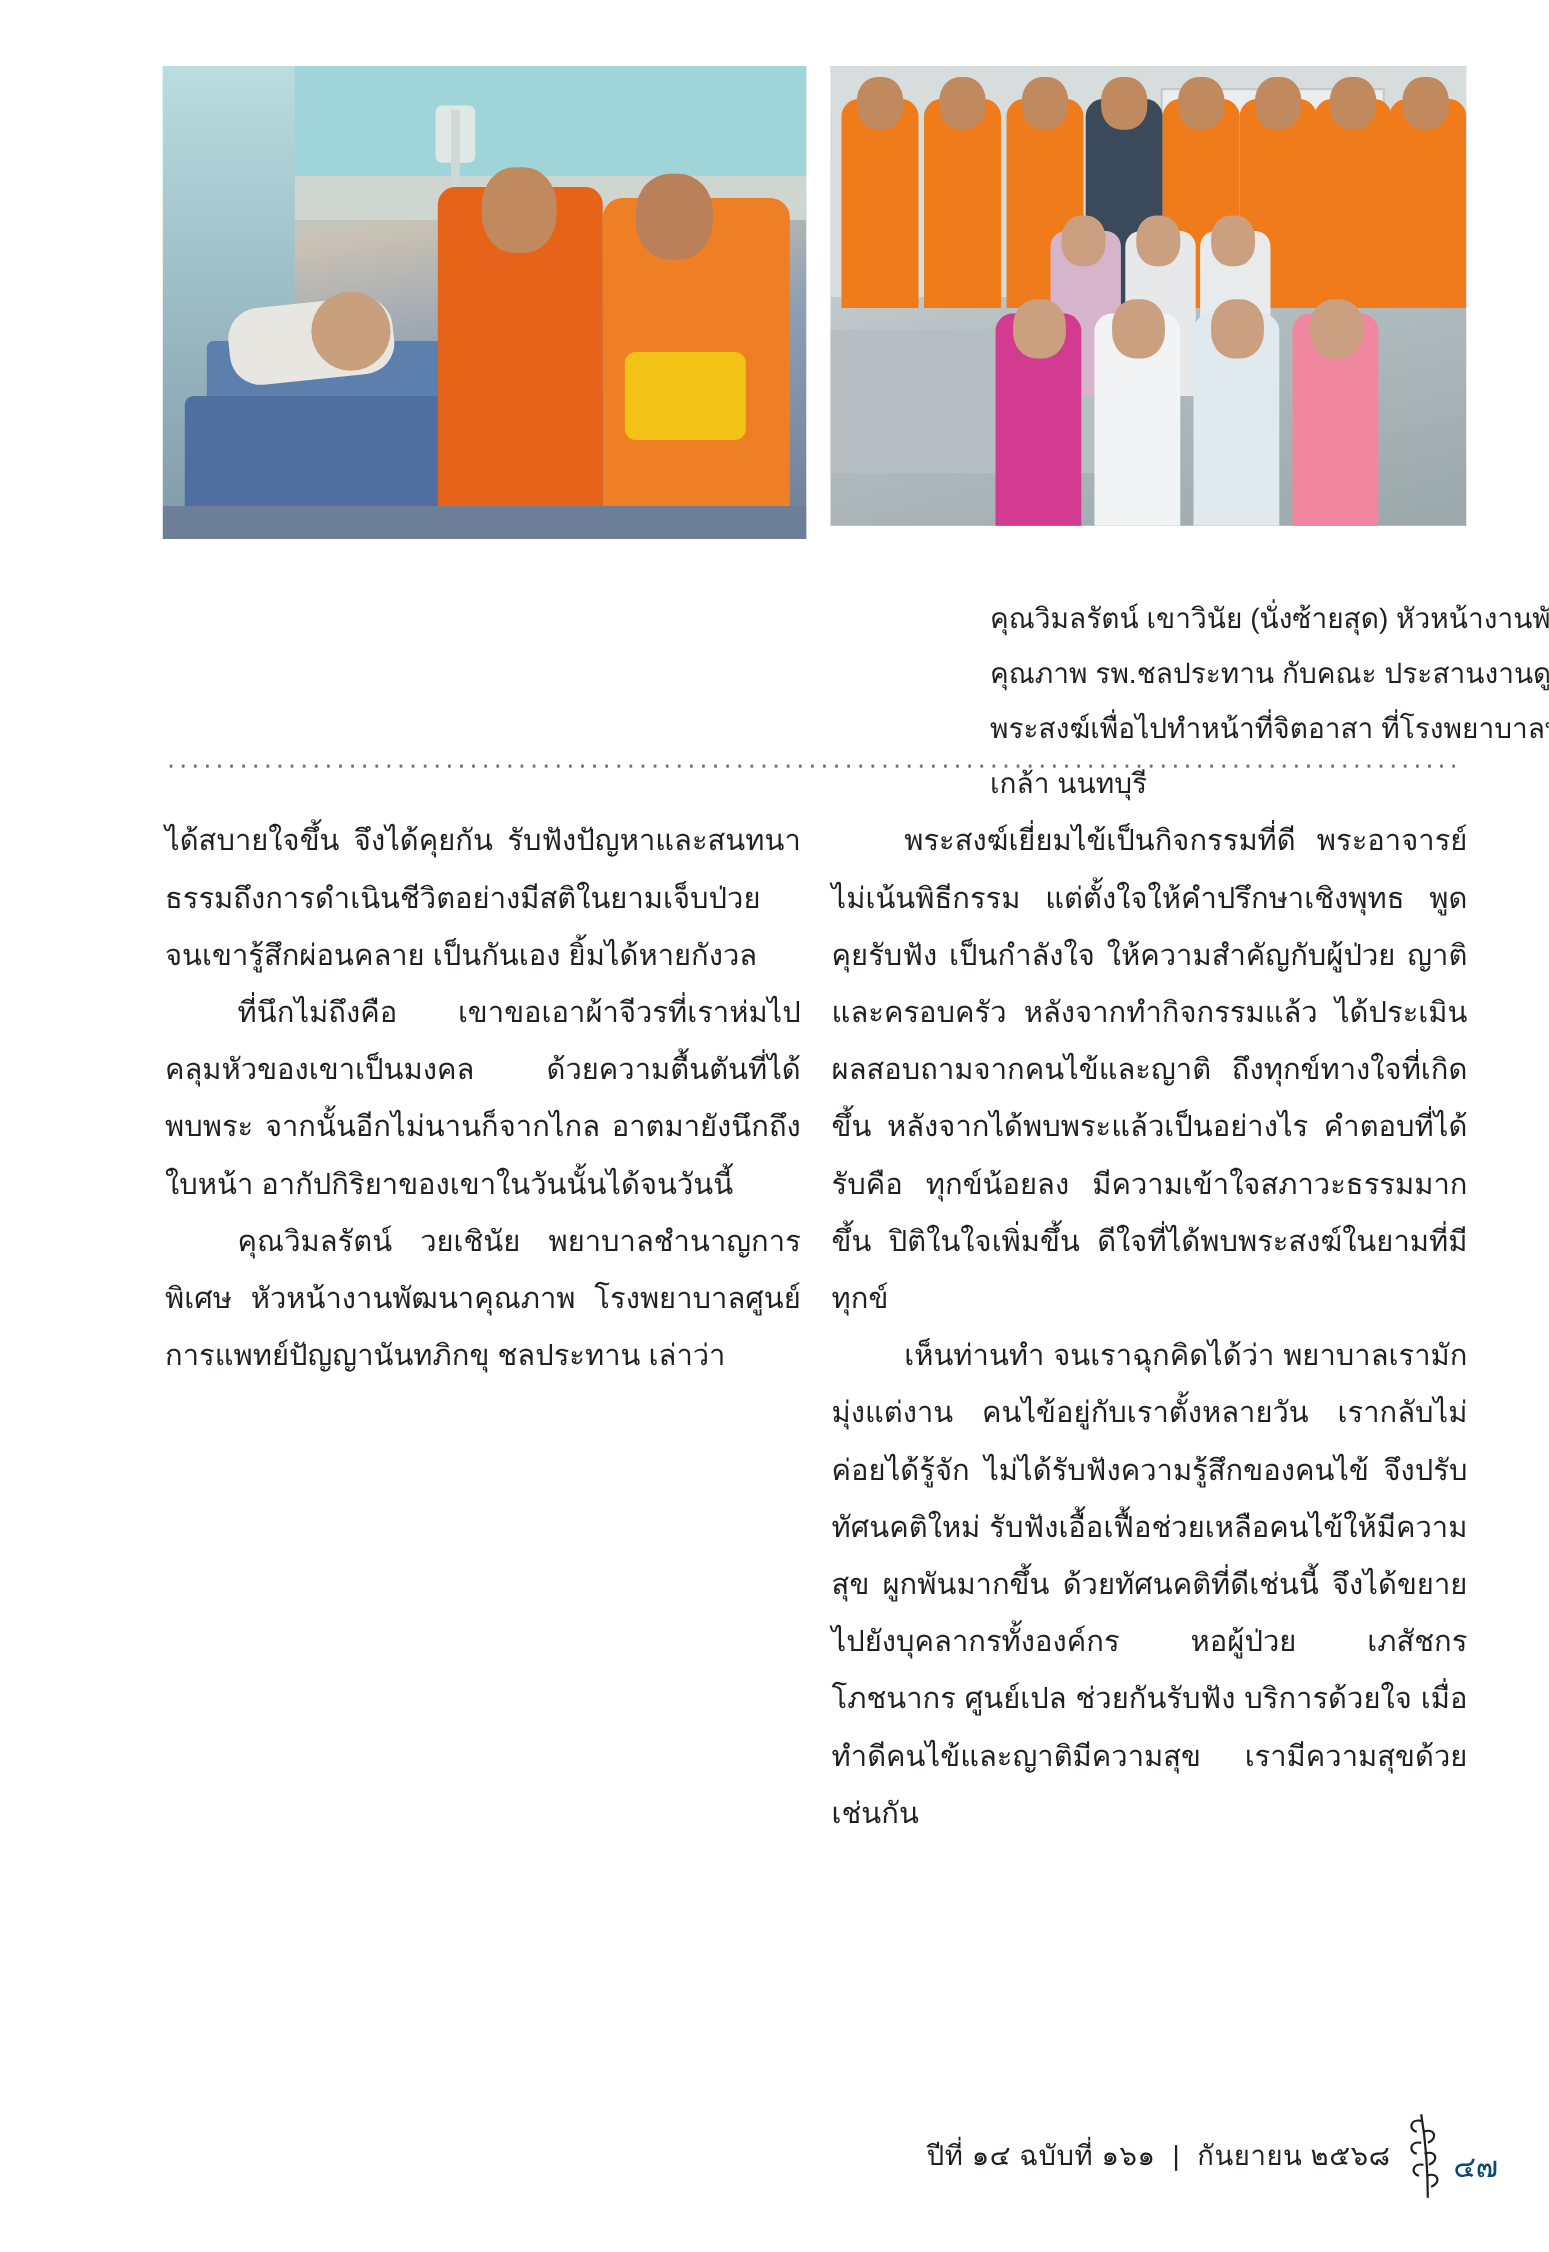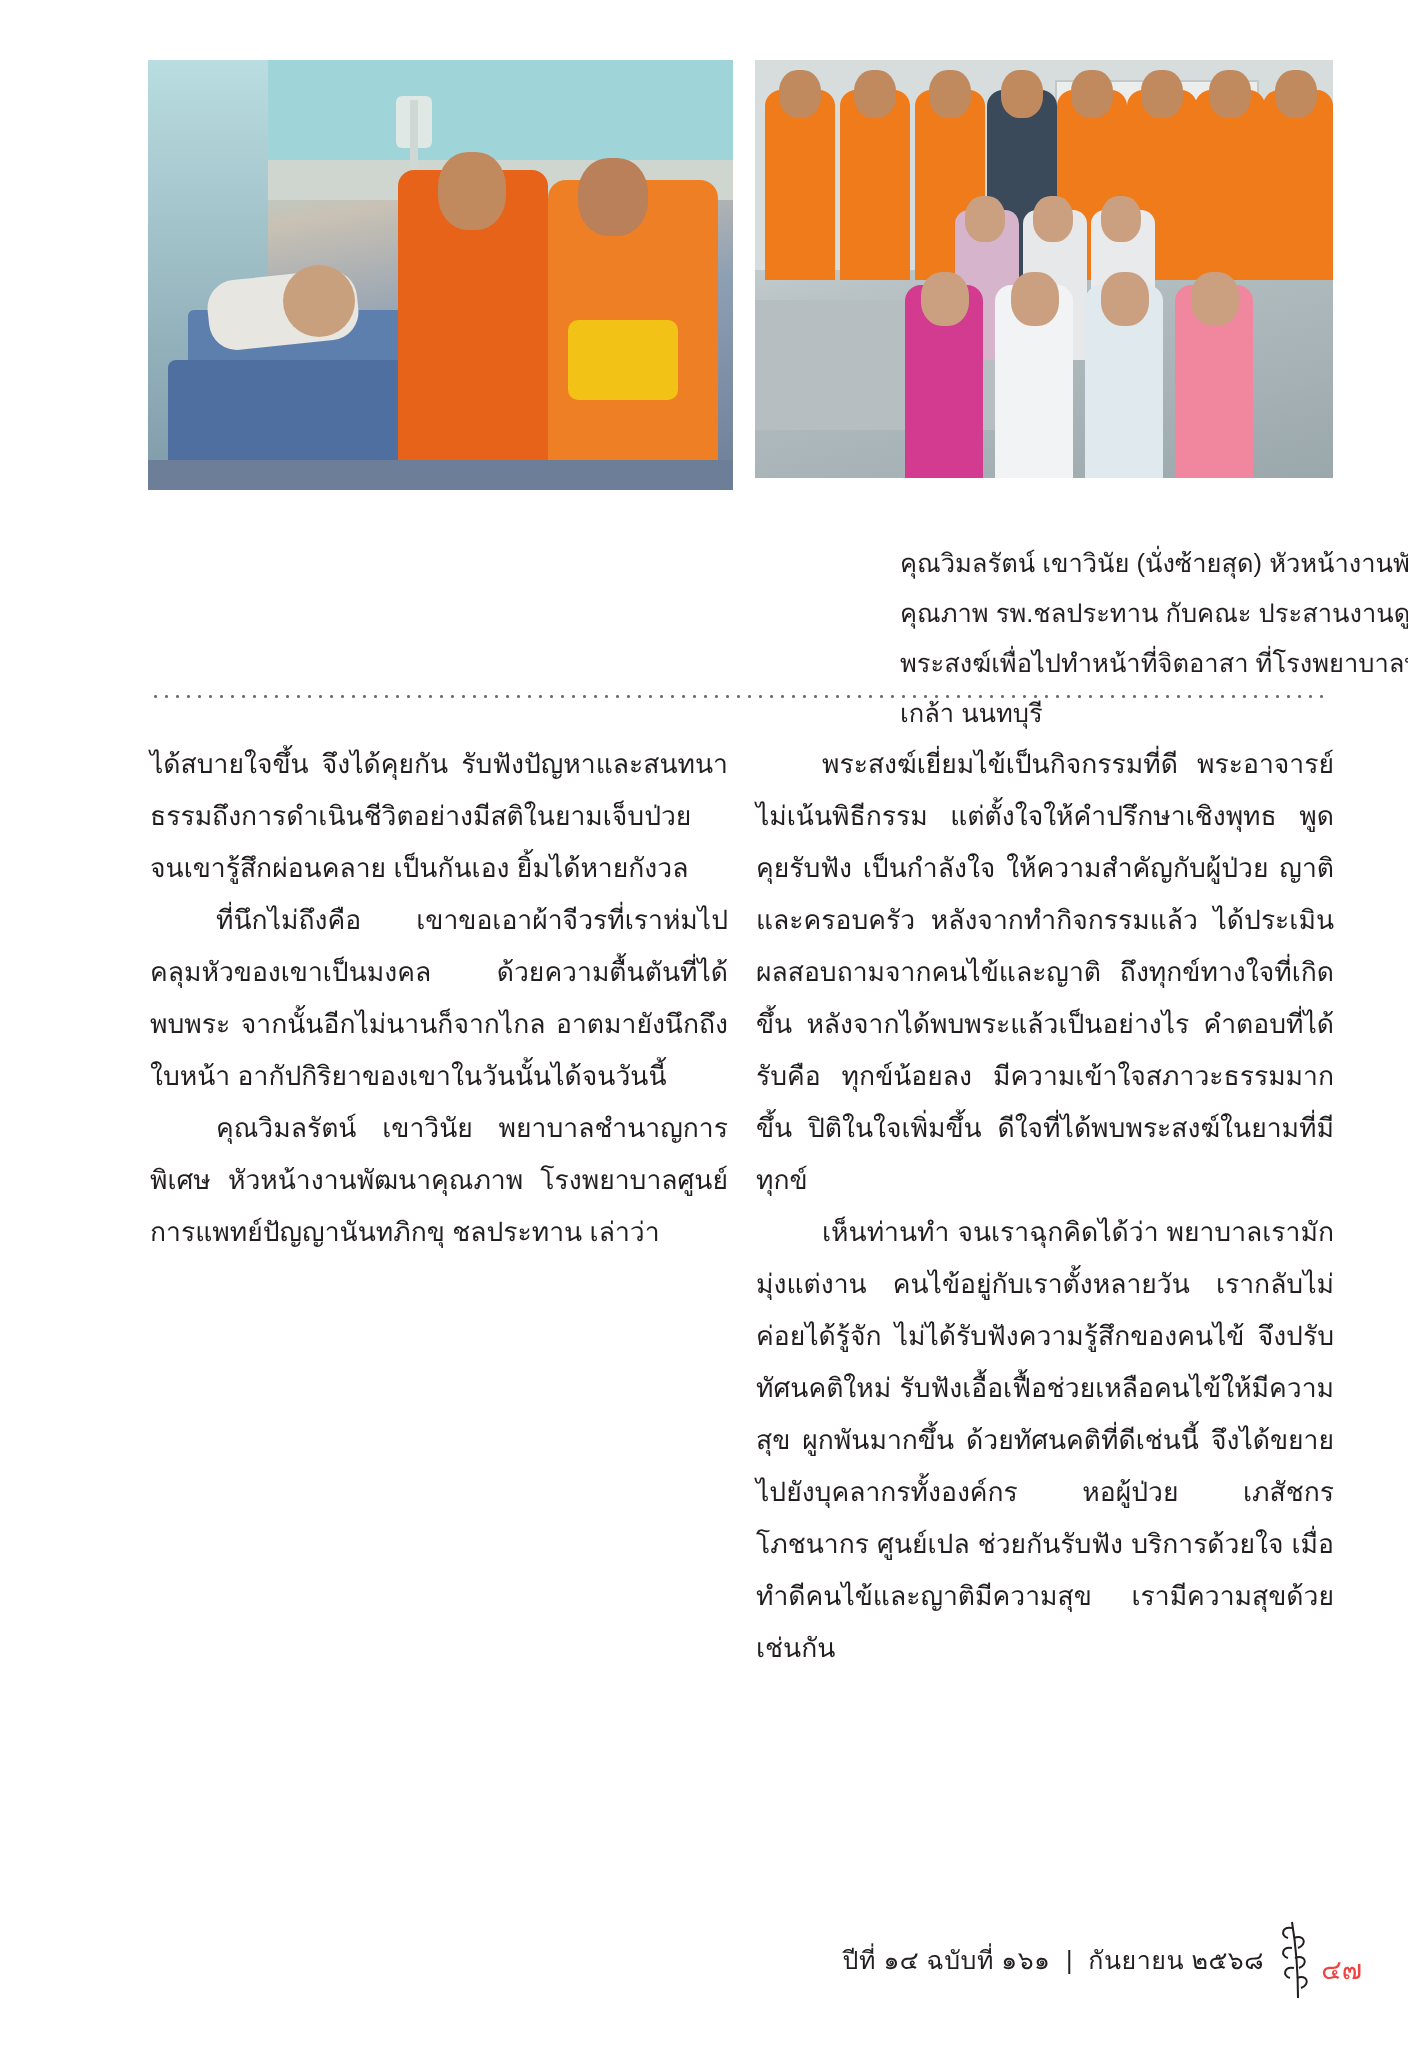--- a/index.html
+++ b/index.html
@@ -161,21 +161,21 @@
   .footer-sep {
     display: inline-block;
     padding: 0 8px;
     color: #231f20;
   }
   .page-number {
     position: absolute;
     right: 62px;
     top: 8px;
     font-size: 27px;
-    color: #ef4444;
+    color: #0c4a6e;
   }
   .wheat {
     position: absolute;
     right: 102px;
     top: -28px;
     width: 48px;
     height: 88px;
   }
 </style>
 </head>
@@ -251,21 +251,21 @@
   </div>
 
 
   <div class="divider"></div>
 
   <div class="cols">
 
     <div class="col">
       <p>ได้สบายใจขึ้น จึงได้คุยกัน รับฟังปัญหาและสนทนาธรรมถึงการดำเนินชีวิตอย่างมีสติในยามเจ็บป่วย จนเขารู้สึกผ่อนคลาย เป็นกันเอง ยิ้มได้หายกังวล</p>
       <p class="indent">ที่นึกไม่ถึงคือ เขาขอเอาผ้าจีวรที่เราห่มไปคลุมหัวของเขาเป็นมงคล ด้วยความตื้นตันที่ได้พบพระ จากนั้นอีกไม่นานก็จากไกล อาตมายังนึกถึงใบหน้า อากัปกิริยาของเขาในวันนั้นได้จนวันนี้</p>
-      <p class="indent">คุณวิมลรัตน์ เขาวินัย พยาบาลชำนาญการพิเศษ หัวหน้างานพัฒนาคุณภาพ โรงพยาบาลศูนย์การแพทย์ปัญญานันทภิกขุ ชลประทาน เล่าว่า</p>
+      <p class="indent">คุณวิมลรัตน์ วยเชินัย พยาบาลชำนาญการพิเศษ หัวหน้างานพัฒนาคุณภาพ โรงพยาบาลศูนย์การแพทย์ปัญญานันทภิกขุ ชลประทาน เล่าว่า</p>
     </div>
 
     <div class="col">
       <p class="indent">พระสงฆ์เยี่ยมไข้เป็นกิจกรรมที่ดี พระอาจารย์ไม่เน้นพิธีกรรม แต่ตั้งใจให้คำปรึกษาเชิงพุทธ พูดคุยรับฟัง เป็นกำลังใจ ให้ความสำคัญกับผู้ป่วย ญาติ และครอบครัว หลังจากทำกิจกรรมแล้ว ได้ประเมินผลสอบถามจากคนไข้และญาติ ถึงทุกข์ทางใจที่เกิดขึ้น หลังจากได้พบพระแล้วเป็นอย่างไร คำตอบที่ได้รับคือ ทุกข์น้อยลง มีความเข้าใจสภาวะธรรมมากขึ้น ปิติในใจเพิ่มขึ้น ดีใจที่ได้พบพระสงฆ์ในยามที่มีทุกข์</p>
       <p class="indent">เห็นท่านทำ จนเราฉุกคิดได้ว่า พยาบาลเรามักมุ่งแต่งาน คนไข้อยู่กับเราตั้งหลายวัน เรากลับไม่ค่อยได้รู้จัก ไม่ได้รับฟังความรู้สึกของคนไข้ จึงปรับทัศนคติใหม่ รับฟังเอื้อเฟื้อช่วยเหลือคนไข้ให้มีความสุข ผูกพันมากขึ้น ด้วยทัศนคติที่ดีเช่นนี้ จึงได้ขยายไปยังบุคลากรทั้งองค์กร หอผู้ป่วย เภสัชกร โภชนากร ศูนย์เปล ช่วยกันรับฟัง บริการด้วยใจ เมื่อทำดีคนไข้และญาติมีความสุข เรามีความสุขด้วยเช่นกัน</p>
     </div>
   </div>
 
   <div class="footer">
     <div class="footer-text">

